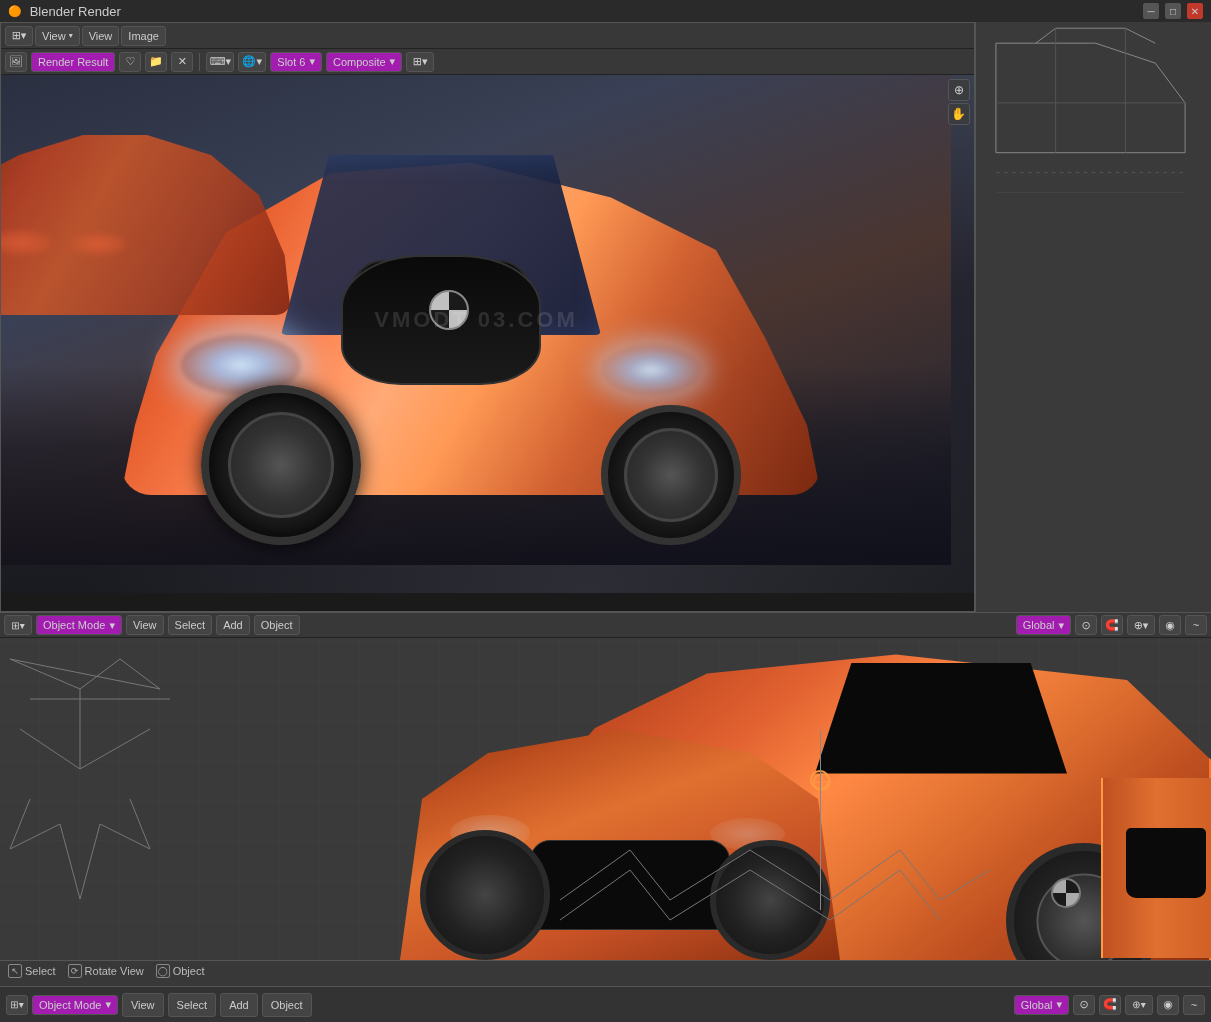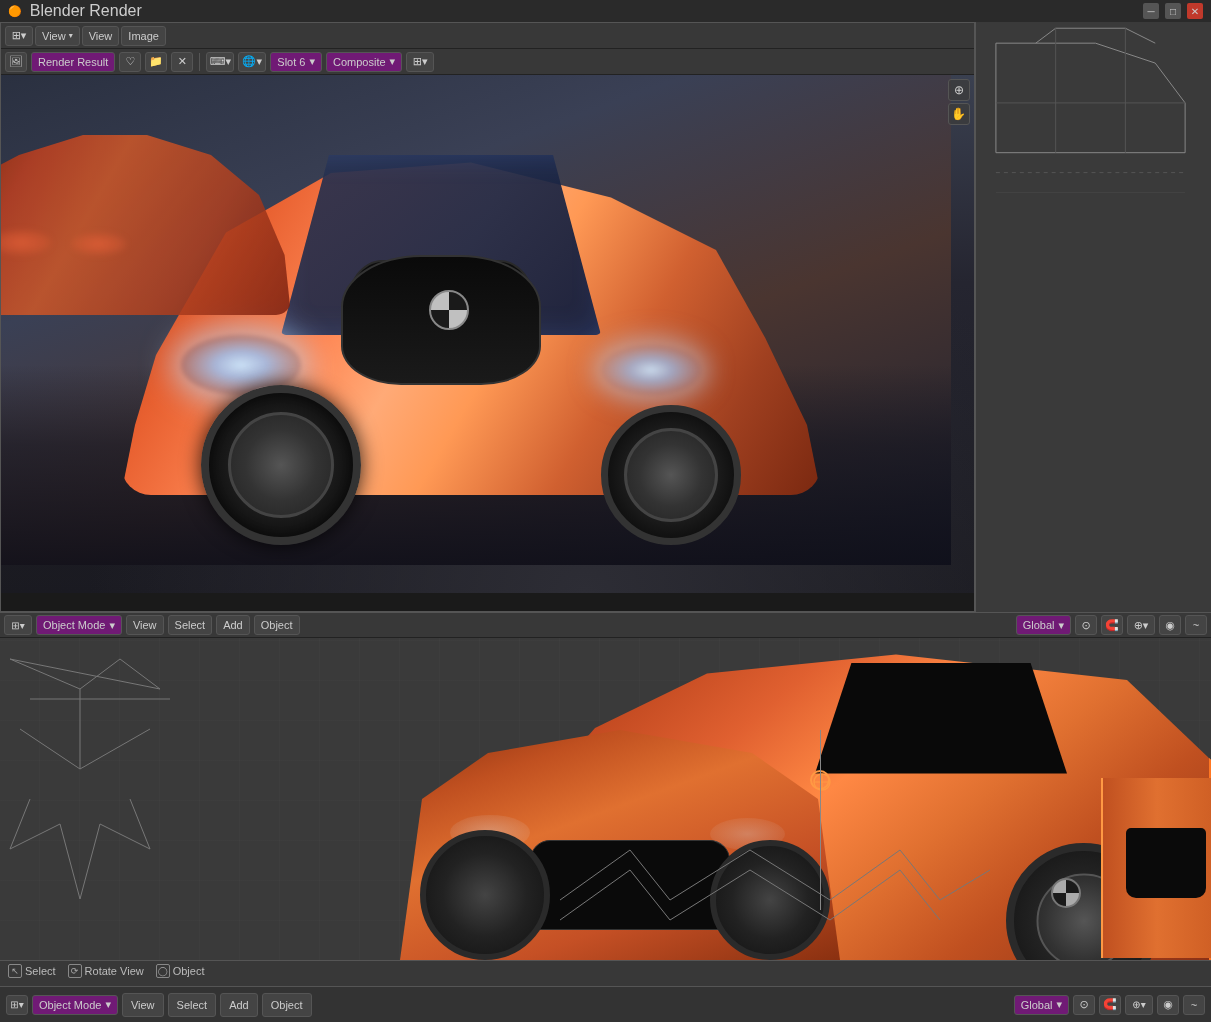--- a/index.html
+++ b/index.html
@@ -94,21 +94,21 @@
       display: inline-flex;
       align-items: center;
       justify-content: center;
       cursor: pointer;
       font-size: 11px;
       color: #ccc;
     }
     .toolbar-dropdown {
       height: 20px;
       padding: 0 6px;
-      background: #701a75;
+      background: #a21caf;
       border: 1px solid #555;
       border-radius: 3px;
       color: #ccc;
       font-size: 11px;
       display: inline-flex;
       align-items: center;
       gap: 4px;
       cursor: pointer;
     }
     .separator {
@@ -540,21 +540,21 @@
       border: 2px solid #ff9944;
       background: rgba(255,153,68,0.1);
     }
 
   </style>
 </head>
 <body>
 
 <div id="title-bar">
   <span style="font-size:11px; color:#aaa; margin-right:8px;">🟠</span>
-  <span style="color:#ccc; font-size:16px;">Blender Render</span>
+  <span style="color:#ccc; font-size:13px;">Blender Render</span>
   <div style="margin-left:auto; display:flex; gap:4px;">
     <button class="title-btn">─</button>
     <button class="title-btn">□</button>
     <button class="title-btn close">✕</button>
   </div>
 </div>
 
 <div id="render-window">
 
   <div id="render-menubar">
@@ -615,20 +615,21 @@
         <div id="wheel-right"></div>
       </div>
 
       <div id="rear-car">
         <div id="rear-car-body"></div>
 
         <div style="position:absolute; bottom:60px; left:20px; width:60px; height:25px; background:radial-gradient(ellipse, rgba(255,100,50,0.8) 0%, transparent 100%); border-radius:50%; filter:blur(3px);"></div>
         <div style="position:absolute; bottom:60px; left:100px; width:55px; height:22px; background:radial-gradient(ellipse, rgba(255,100,50,0.8) 0%, transparent 100%); border-radius:50%; filter:blur(3px);"></div>
       </div>
 
+      <div id="watermark">VMODT 03.COM</div>
     </div>
 
     <div id="render-icons">
       <div class="render-icon-btn">
         <span>⊕</span>
       </div>
       <div class="render-icon-btn">
         <span>✋</span>
       </div>
     </div>

